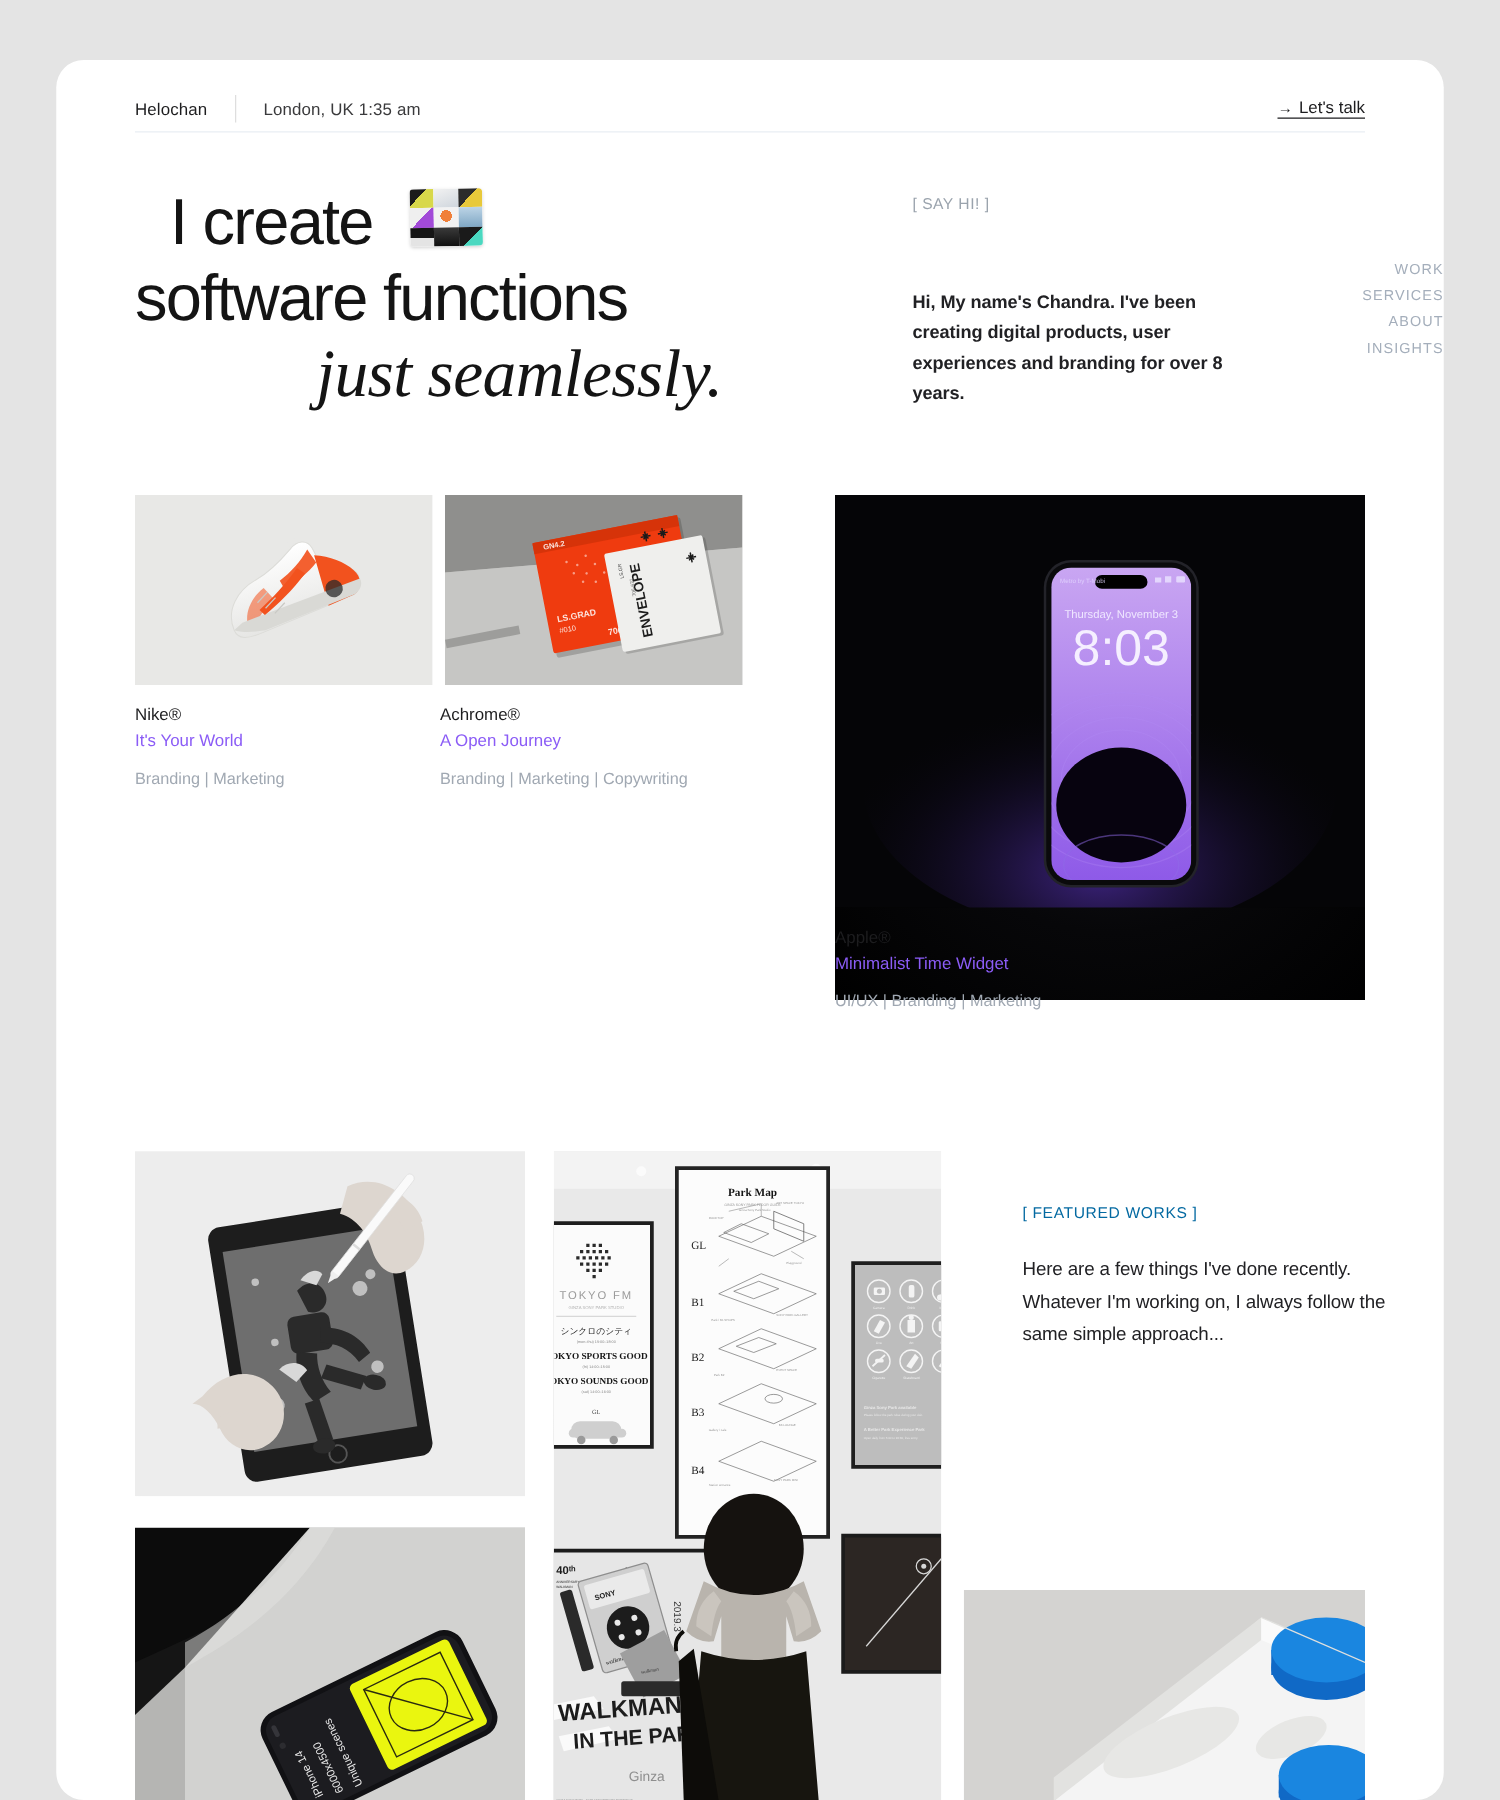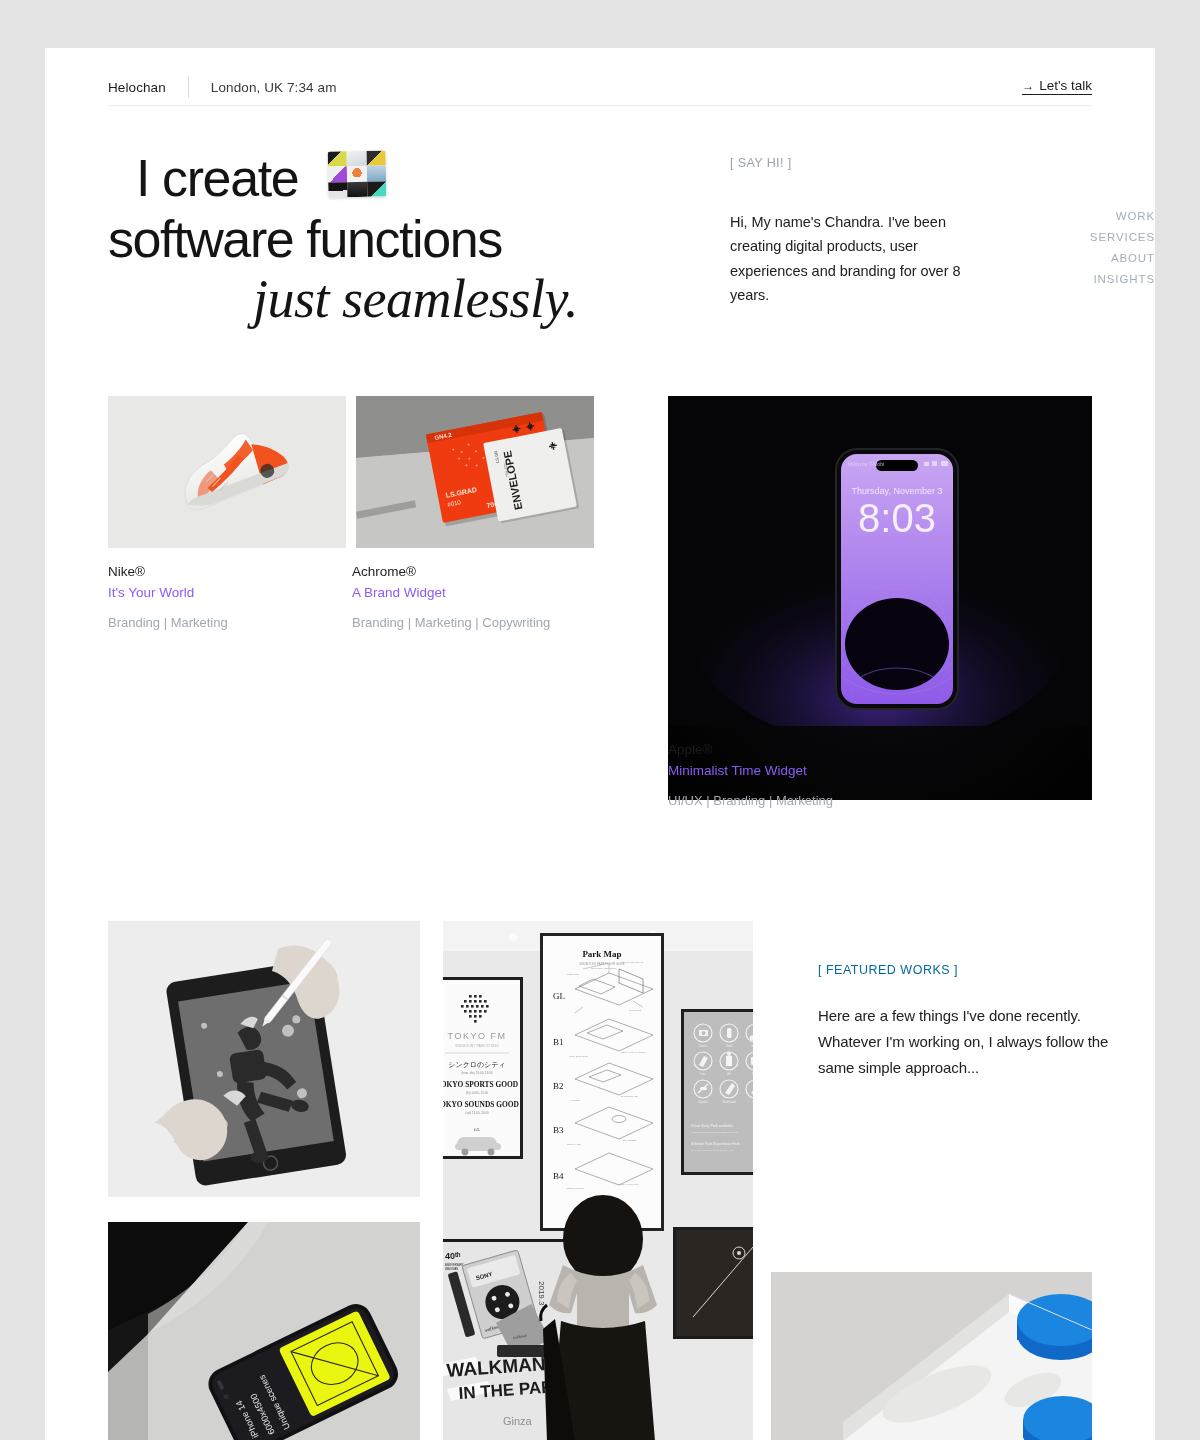--- a/index.html
+++ b/index.html
@@ -6,21 +6,21 @@
   html, body {
     width: 1200px; height: 1440px;
     background: #e4e4e4;
     font-family: "Liberation Sans", sans-serif;
     -webkit-font-smoothing: antialiased;
     overflow: hidden;
   }
   .page {
     position: absolute; left: 45px; top: 48px;
     width: 1110px; height: 1392px;
-    background: #ffffff; overflow: hidden;
+    background: #ffffff; overflow: hidden; border-radius: 22px;
   }
 
   
   .topbar {
     position: absolute; left: 63px; top: 20px; width: 984px; height: 38px;
     display: flex; align-items: center; justify-content: space-between;
   }
   .brand-group { display: flex; align-items: center; }
   .brand {
     font-size: 13.5px; color: #1d1d1f; letter-spacing: .1px; font-weight: 500;
@@ -67,22 +67,23 @@
   .c6 { background: linear-gradient(180deg,#bcd4e6,#7fa7c4); }
   .c7 { background: linear-gradient(180deg,#151515 55%,#e4e4e4 55%); }
   .c8 { background: linear-gradient(180deg,#3a3a3a,#101010); }
   .c9 { background: linear-gradient(135deg,#1a1a1a 55%,#4ad8c0 55%); }
 
   .hero-mid { position: absolute; left: 622px; top: 8px; width: 260px; }
   .kicker {
     font-size: 12.5px; color: #9aa3ad; letter-spacing: .4px;
   }
   .bio {
-    margin-top: 40px; font-size: 14.5px; line-height: 1.68; color: #212124;
+    margin-top: 60px; font-size: 14.5px; line-height: 1.68; color: #212124;
     letter-spacing: -.05px;
+    font-weight: bold;
   }
 
   .hero-nav {
     position: absolute; left: 930px; top: 62px; width: 117px;
     text-align: right; display: flex; flex-direction: column; gap: 9px;
   }
   .hero-nav a {
     font-size: 11.5px; letter-spacing: .9px; color: #a4aebb;
     text-decoration: none;
   }
@@ -133,21 +134,21 @@
 </style>
 </head>
 <body>
 
 <div class="page">
 
   <div class="topbar">
     <div class="brand-group">
       <span class="brand">Helochan</span>
       <span class="vdiv"></span>
-      <span class="locale">London, UK 7:34 am</span>
+      <span class="locale">London, UK 1:35 am</span>
     </div>
     <a class="talk" href="#">
       <span class="ar">→</span>
       <span>Let's talk</span>
     </a>
   </div>
   <div class="rule"></div>
 
   <div class="hero">
 
@@ -306,21 +307,21 @@
       </div>
     </div>
 
     <div class="cap c-1">
       <div class="t1">Nike®</div>
       <div class="t2">It's Your World</div>
       <div class="tags">Branding | Marketing</div>
     </div>
     <div class="cap c-2">
       <div class="t1">Achrome®</div>
-      <div class="t2">A Brand Widget</div>
+      <div class="t2">A Open Journey</div>
       <div class="tags">Branding | Marketing | Copywriting</div>
     </div>
     <div class="cap c-3">
       <div class="t1">Apple®</div>
       <div class="t2">Minimalist Time Widget</div>
       <div class="tags">UI/UX | Branding | Marketing</div>
     </div>
   </div>
 
   <div class="feat">

